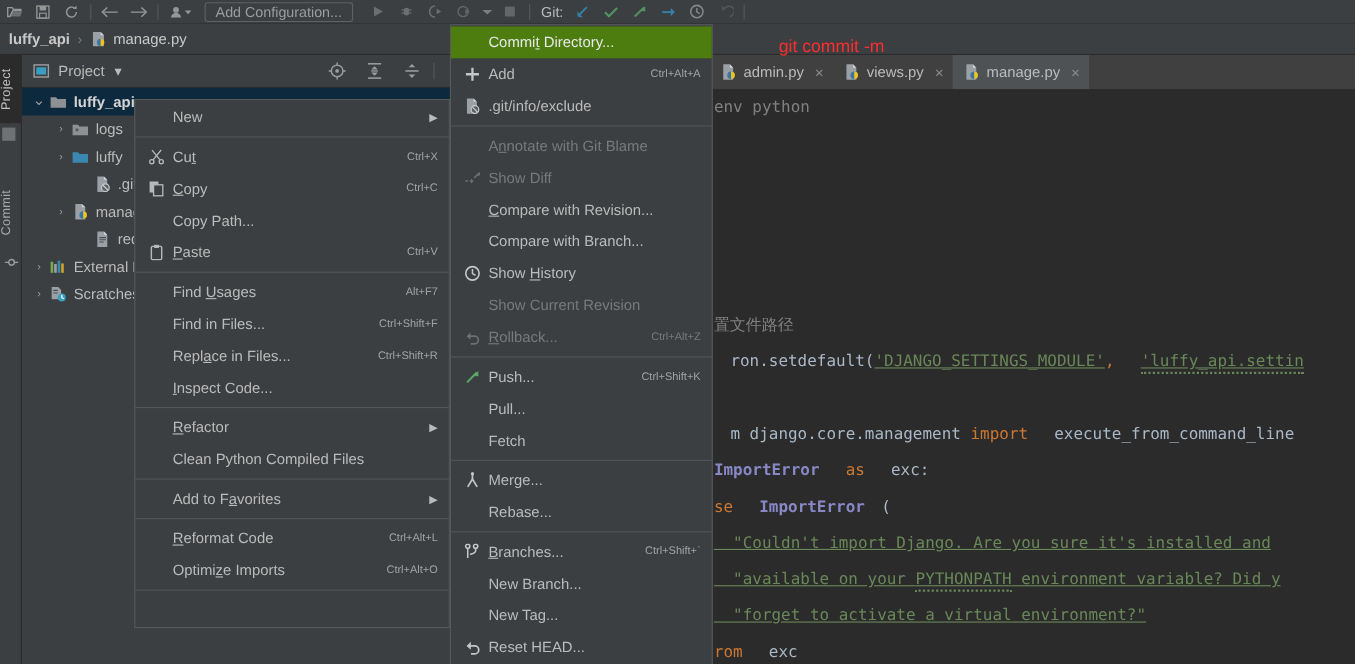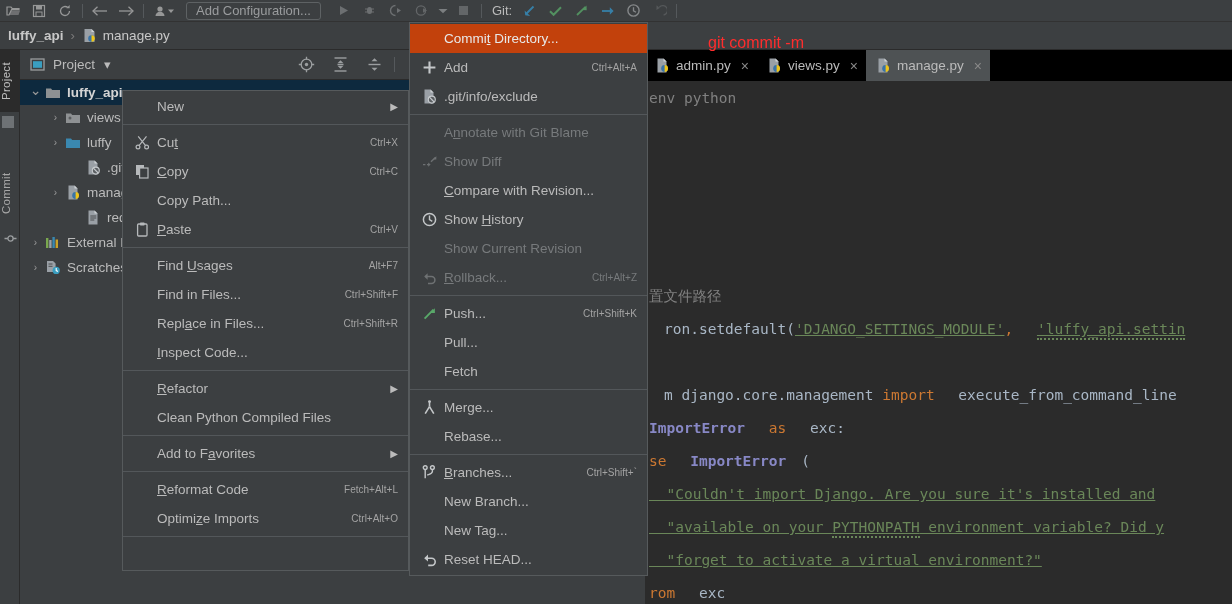--- a/index.html
+++ b/index.html
@@ -84,21 +84,21 @@
   .tree-row .tico{ width:20px; display:flex; justify-content:center; align-items:center; }
   .tree-row .tlabel{ margin-left:4px; }
   .tree-row.bold .tlabel{ font-weight:bold; color:#d4d4d4; }
 
   
   #editor-area{
     position:absolute; left:645px; top:50px; width:587px; height:554px;
     background:#2b2b2b;
   }
   #tabbar{
-    height:32px; background:#000000; display:flex; align-items:stretch;
+    height:32px; background:#404040; display:flex; align-items:stretch;
     border-bottom:1px solid #2b2b2b;
   }
   .etab{
     display:flex; align-items:center; padding:0 8px 0 10px; gap:6px;
     font-size:13.5px; color:#bbbbbb; position:relative;
   }
   .etab.active{ background:#4e5254; }
   .etab .close{ color:#8a8a8a; font-size:14px; margin-left:4px; }
   #code{
     position:absolute; left:0; top:32px; width:587px; height:522px;
@@ -137,21 +137,21 @@
   .mi.disabled .mlabel,.mi.disabled .mkey{ color:#777a7c; }
   .msep{ height:1px; background:#53575a; margin:3px 0; }
   .mn{ text-decoration:underline; }
 
   
   #gitmenu{
     position:absolute; left:409px; top:22px; width:239px;
     background:#3c3f41; border:1px solid #565a5c;
     z-index:50; padding:1px 0;
   }
-  #gitmenu .mi.sel{ background:#c2410c; color:#ffffff; }
+  #gitmenu .mi.sel{ background:#4d7c0f; color:#ffffff; }
   #gitmenu .mi.sel .mlabel{ color:#e8e8e8; }
 
   svg{ display:block; }
 </style>
 </head>
 <body>
 
 <div id="toolbar">
   <div class="tb-ico">
     <svg width="15" height="14" viewBox="0 0 15 14">
@@ -348,21 +348,21 @@
         <span class="tlabel">luffy_api</span>
       </div>
       <div class="tree-row" style="padding-left: 28px;">
         <span class="arrow">›</span>
         <span class="tico">
           <svg width="16" height="14" viewBox="0 0 16 14">
             <path d="M1 2.5h5l1.2 1.6H15V12H1z" fill="#8e9193"></path>
             <circle cx="5" cy="7" r="1.5" fill="#5a5d5f"></circle>
           </svg>
         </span>
-        <span class="tlabel">views</span>
+        <span class="tlabel">logs</span>
       </div>
       <div class="tree-row" style="padding-left: 28px;">
         <span class="arrow">›</span>
         <span class="tico">
           <svg width="16" height="14" viewBox="0 0 16 14">
             <path d="M1 2.5h5l1.2 1.6H15V12H1z" fill="#3a88b0"></path>
           </svg>
         </span>
         <span class="tlabel">luffy</span>
       </div>
@@ -546,21 +546,21 @@
     <div class="msep"></div>
     <div class="mi">
       <span class="mico"></span>
       <span class="mlabel">Add to F<span class="mn">a</span>vorites</span>
       <span class="marrow">▶</span>
     </div>
     <div class="msep"></div>
     <div class="mi">
       <span class="mico"></span>
       <span class="mlabel"><span class="mn">R</span>eformat Code</span>
-      <span class="mkey">Fetch+Alt+L</span>
+      <span class="mkey">Ctrl+Alt+L</span>
     </div>
     <div class="mi">
       <span class="mico"></span>
       <span class="mlabel">Optimi<span class="mn">z</span>e Imports</span>
       <span class="mkey">Ctrl+Alt+O</span>
     </div>
     <div class="msep"></div>
     <div class="mi">
       <span class="mico"></span>
     </div>
@@ -605,20 +605,24 @@
           <path d="M14.4 1.2l-.1 3.4-3.3-.1z" fill="#6e7173"></path>
         </svg>
       </span>
       <span class="mlabel">Show Diff</span>
     </div>
     <div class="mi">
       <span class="mico"></span>
       <span class="mlabel"><span class="mn">C</span>ompare with Revision...</span>
     </div>
     <div class="mi">
+      <span class="mico"></span>
+      <span class="mlabel">Compare with Branch...</span>
+    </div>
+    <div class="mi">
       <span class="mico">
         <svg width="15" height="15" viewBox="0 0 15 15">
           <circle cx="7.5" cy="7.5" r="6.1" fill="none" stroke="#c4c7c9" stroke-width="1.5"></circle>
           <path d="M7.5 3.6v4.1l2.8 1.7" stroke="#c4c7c9" stroke-width="1.4" fill="none"></path>
         </svg>
       </span>
       <span class="mlabel">Show <span class="mn">H</span>istory</span>
     </div>
     <div class="mi disabled">
       <span class="mico"></span>

